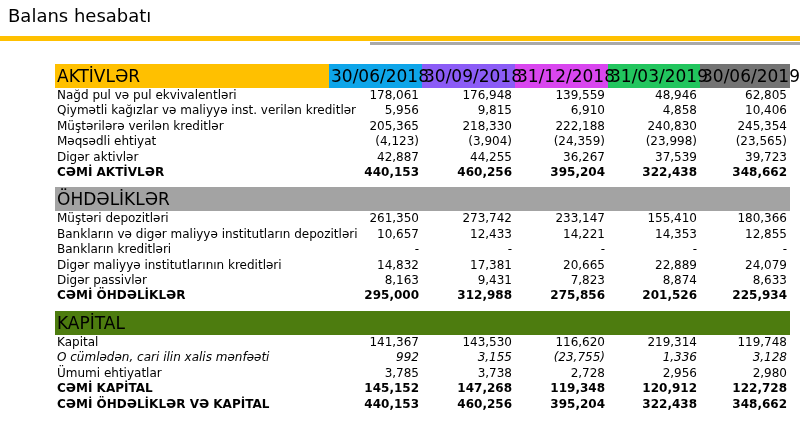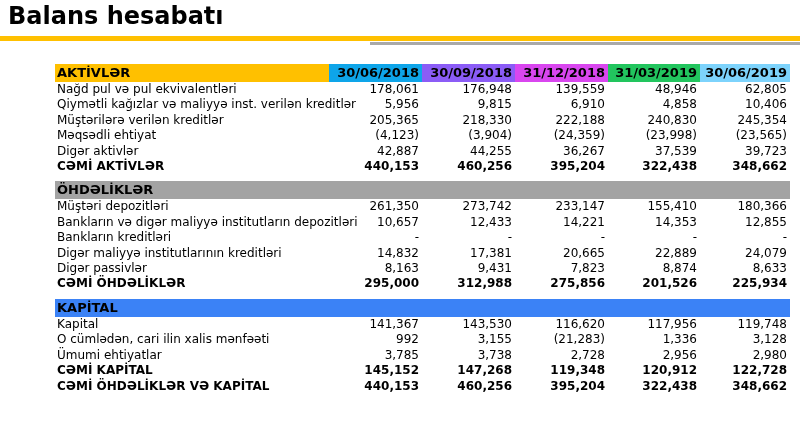--- a/index.html
+++ b/index.html
@@ -6,23 +6,23 @@
     margin: 0;
     padding: 0;
     background: #ffffff;
     width: 800px;
     height: 439px;
     overflow: hidden;
     font-family: "DejaVu Sans", "Liberation Sans", sans-serif;
   }
   .page-title {
     margin: 3px 0 0 8px;
-    font-size: 24px;
+    font-size: 18px;
     line-height: 26px;
-    font-weight: bold;
+    font-weight: normal;
     color: #000000;
     letter-spacing: 0px;
   }
   .accent-bar {
     margin-top: 7px;
     height: 5px;
     width: 800px;
   }
   .gray-bar {
     margin-top: 1px;
@@ -44,27 +44,27 @@
     padding: 0 3px 0 2px;
     line-height: 15.4px;
     height: 15.4px;
     white-space: nowrap;
     overflow: visible;
     vertical-align: middle;
   }
   td.num { text-align: right; }
   tr.section-header td {
     background: #FFC000;
-    font-weight: bold;
-    height: 18px;
+    font-weight: normal;
+    height: 24px;
     line-height: 18px;
-    font-size: 13px;
+    font-size: 17px;
   }
   tr.total td { font-weight: bold; }
-  tr.italic td { }
+  tr.italic td { font-style: italic; }
   tr.spacer td {
     height: 7px;
     line-height: 7px;
     background: #ffffff;
     padding: 0;
   }
 </style>
 </head>
 <body>
 
@@ -82,21 +82,21 @@
         <col style="width:92px">
         <col style="width:90px">
     </colgroup>
     <tbody>
         <tr class="section-header">
           <td style="background: rgb(255, 192, 0);">AKTİVLƏR</td>
           <td class="num" style="background: #0ea5e9;">30/06/2018</td>
           <td class="num" style="background: #8b5cf6;">30/09/2018</td>
           <td class="num" style="background: #d946ef;">31/12/2018</td>
           <td class="num" style="background: #22c55e;">31/03/2019</td>
-          <td class="num" style="background: #7dd3fc;">30/06/2019</td>
+          <td class="num" style="background: #737373;">30/06/2019</td>
         </tr>
         <tr class="normal">
           <td>Nağd pul və pul ekvivalentləri</td>
           <td class="num">178,061</td>
           <td class="num">176,948</td>
           <td class="num">139,559</td>
           <td class="num">48,946</td>
           <td class="num">62,805</td>
         </tr>
         <tr class="normal">
@@ -190,35 +190,35 @@
           <td class="num">295,000</td>
           <td class="num">312,988</td>
           <td class="num">275,856</td>
           <td class="num">201,526</td>
           <td class="num">225,934</td>
         </tr>
         <tr class="spacer">
           <td colspan="6"></td>
         </tr>
         <tr class="section-header">
-          <td colspan="6" style="background: #3b82f6;">KAPİTAL</td>
+          <td colspan="6" style="background: #4d7c0f;">KAPİTAL</td>
         </tr>
         <tr class="normal">
           <td>Kapital</td>
           <td class="num">141,367</td>
           <td class="num">143,530</td>
           <td class="num">116,620</td>
-          <td class="num">117,956</td>
+          <td class="num">219,314</td>
           <td class="num">119,748</td>
         </tr>
         <tr class="italic">
           <td>O cümlədən, cari ilin xalis mənfəəti</td>
           <td class="num">992</td>
           <td class="num">3,155</td>
-          <td class="num">(21,283)</td>
+          <td class="num">(23,755)</td>
           <td class="num">1,336</td>
           <td class="num">3,128</td>
         </tr>
         <tr class="normal">
           <td>Ümumi ehtiyatlar</td>
           <td class="num">3,785</td>
           <td class="num">3,738</td>
           <td class="num">2,728</td>
           <td class="num">2,956</td>
           <td class="num">2,980</td>

